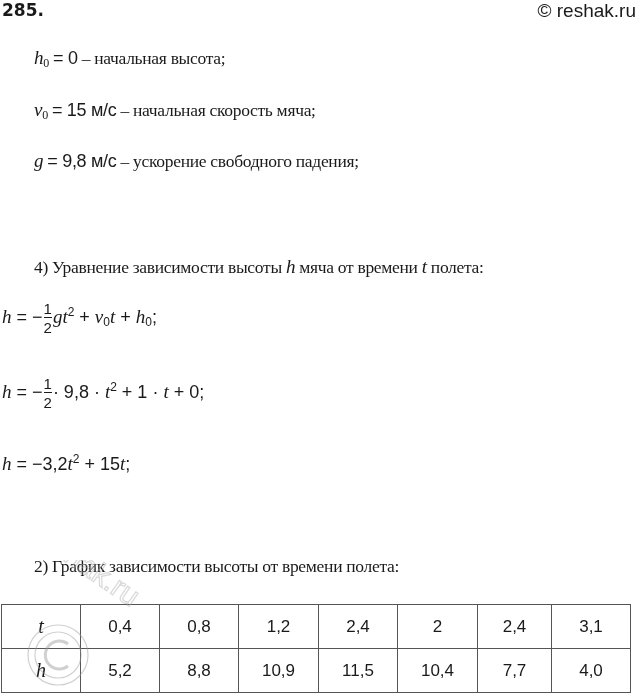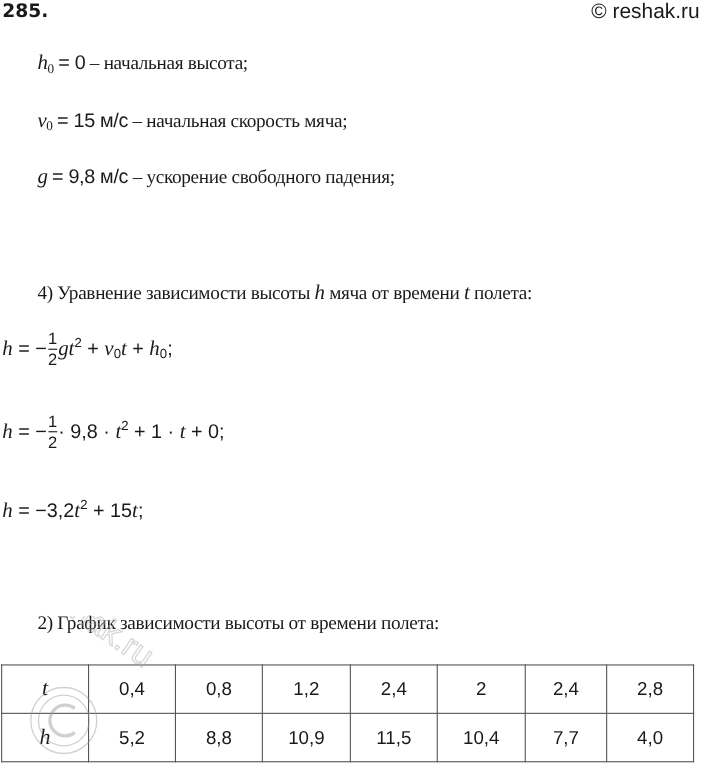--- a/index.html
+++ b/index.html
@@ -75,21 +75,21 @@
 <table class="tbl">
   <tbody>
       <tr>
     <td class="hdr" style="width:78px">t</td>
     <td style="width:78px">0,4</td>
     <td style="width:78px">0,8</td>
     <td style="width:79px">1,2</td>
     <td style="width:78px">2,4</td>
     <td style="width:79px">2</td>
     <td style="width:73px">2,4</td>
-    <td style="width:78px">2,8</td>
+    <td style="width:78px">3,1</td>
   </tr>
   <tr>
     <td class="hdr">h</td>
     <td>5,2</td>
     <td>8,8</td>
     <td>10,9</td>
     <td>11,5</td>
     <td>10,4</td>
     <td>7,7</td>
     <td>4,0</td>

